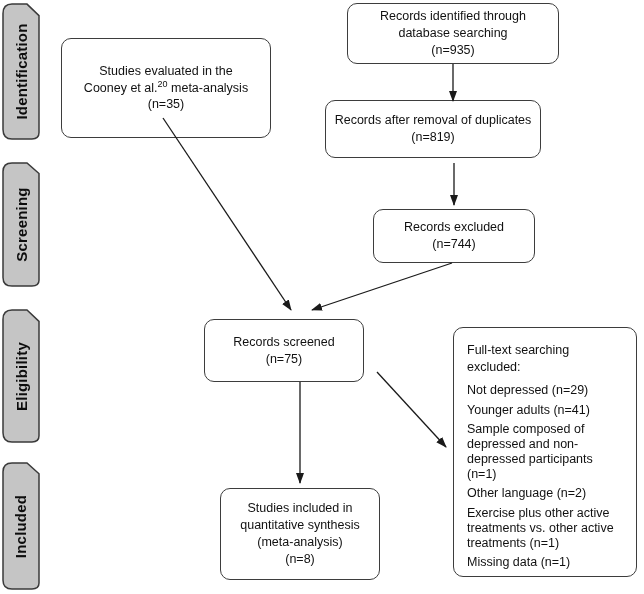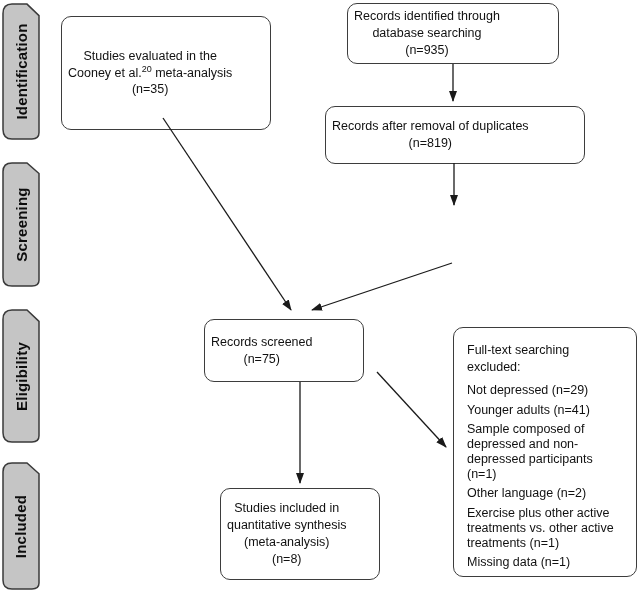--- a/index.html
+++ b/index.html
@@ -56,21 +56,21 @@
     background: #ffffff;
     border: 1.5px solid #3d3d3d;
     border-radius: 10px;
     z-index: 2;
     font-size: 12.5px;
     line-height: 1.35;
   }
   .flow-box.centered {
     display: flex;
     align-items: center;
-    justify-content: flex-start;
+    justify-content: center;
     text-align: center;
     padding: 20px 6px;
   }
   .pre-line { white-space: pre-line; }
   sup.cite {
     font-size: 9px;
     vertical-align: super;
     line-height: 0;
   }
   
@@ -131,39 +131,43 @@
 
   <div class="stage-tab" style="top:462px;height:128px">
     <svg class="tab-shape" viewBox="0 0 38 130" preserveAspectRatio="none">
       <path d="M10,1 H25 L37,12 V123 Q37,129 30,129 H10 Q1,129 1,120 V10 Q1,1 10,1 Z" fill="#c5c5c5" stroke="#3a3a3a" stroke-width="1.5"></path>
     </svg>
     <div class="tab-label-wrap">
         <span class="tab-label">Included</span>
       </div>
   </div>
 
-  <div class="flow-box centered" style="left:61px;top:16px;width:210px;height:114px">
+  <div class="flow-box centered" style="left:61px;top:38px;width:210px;height:100px">
     <div>
       <span>Studies evaluated in the</span><br>
       <span>Cooney et al.</span><sup class="cite">20</sup><span> meta-analysis</span><br>
       <span>(n=35)</span>
     </div>
   </div>
 
   <div class="flow-box centered" style="left:347px;top:3px;width:212px;height:61px">
     <div class="pre-line">Records identified through
 database searching
 (n=935)</div>
   </div>
 
-  <div class="flow-box centered" style="left:325px;top:106px;width:260px;height:58px">
+  <div class="flow-box centered" style="left:325px;top:100px;width:216px;height:58px">
     <div class="pre-line">Records after removal of duplicates
 (n=819)</div>
   </div>
 
+  <div class="flow-box centered" style="left:373px;top:209px;width:162px;height:54px">
+    <div class="pre-line">Records excluded
+(n=744)</div>
+  </div>
 
   <div class="flow-box centered" style="left:204px;top:319px;width:160px;height:63px">
     <div class="pre-line">Records screened
 (n=75)</div>
   </div>
 
   <div class="flow-box listbox" style="left:453px;top:327px;width:184px;height:250px">
     <div class="list-heading">Full-text searching excluded:</div>
     <div class="list-item">Not depressed (n=29)</div>
     <div class="list-item">Younger adults (n=41)</div>

